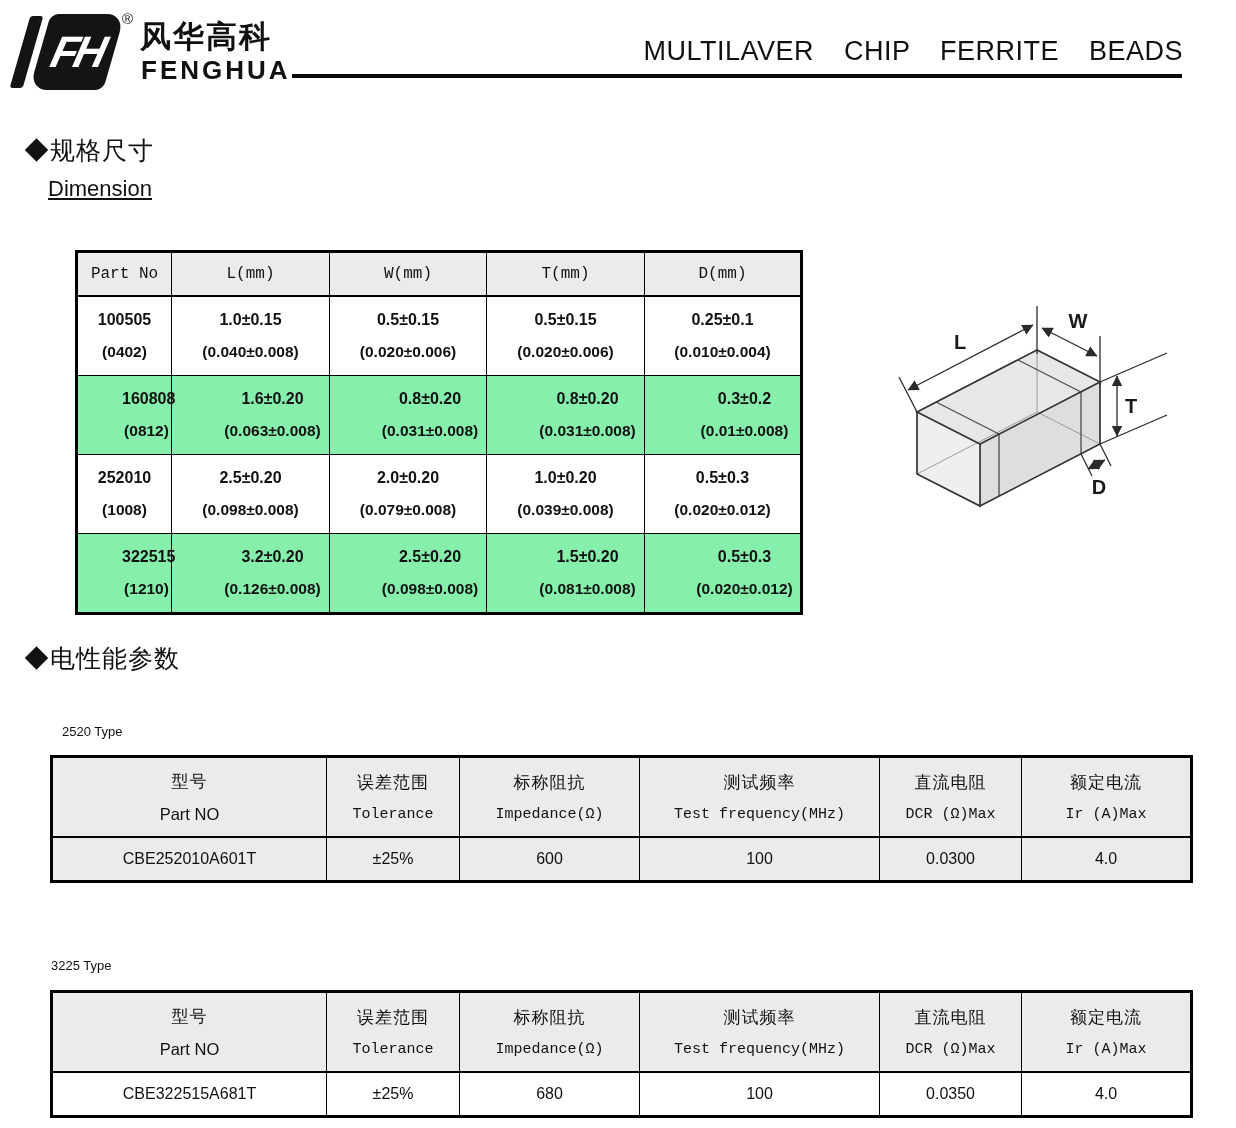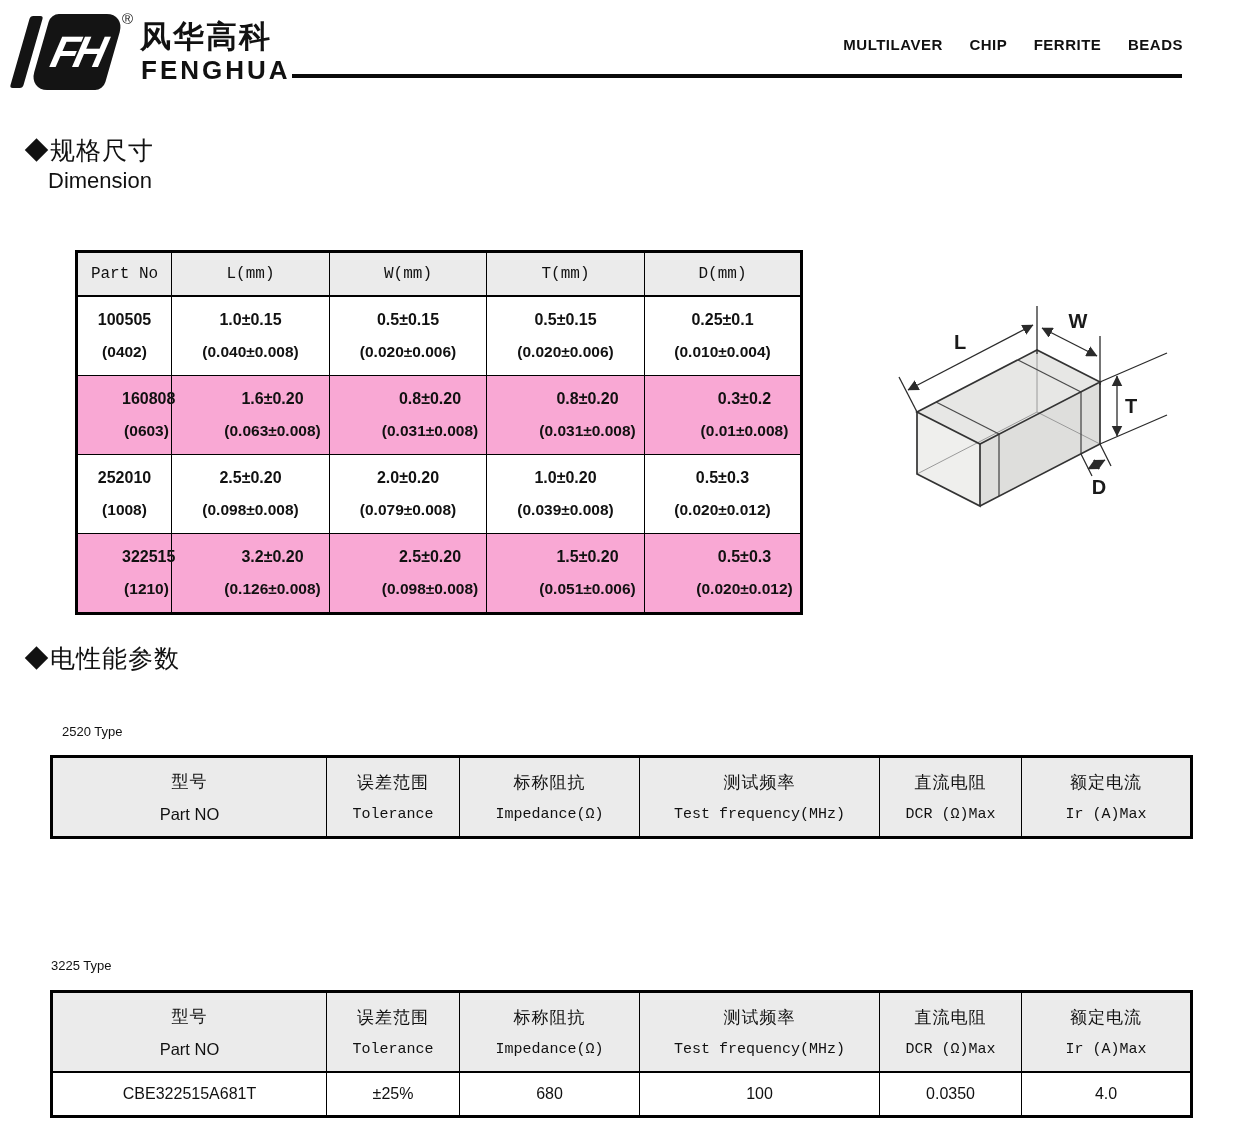--- a/index.html
+++ b/index.html
@@ -7,43 +7,43 @@
   .page{position:relative;width:1236px;height:1128px;background:#fff;overflow:hidden;}
 
   
   .logo-mark{position:absolute;left:20px;top:14px;width:94px;height:76px;}
   .logo-mark .stripe{position:absolute;left:0;top:2px;width:13px;height:72px;background:#141414;transform:skewX(-16deg);border-radius:3px;}
   .logo-mark .mark-body{position:absolute;left:20px;top:0;width:74px;height:76px;background:#141414;transform:skewX(-16deg);border-radius:8px 18px 8px 18px;display:flex;align-items:center;justify-content:center;}
   .logo-mark .mark-body span{color:#fff;font-weight:bold;font-style:italic;font-size:44px;letter-spacing:-4px;transform:skewX(3deg);font-family:"Liberation Sans",sans-serif;}
   .reg{position:absolute;left:122px;top:10px;font-size:15px;color:#222;}
   .logo-cn{position:absolute;left:140px;top:16px;font-size:31px;font-weight:bold;letter-spacing:2px;font-family:"Liberation Sans",sans-serif;}
   .logo-en{position:absolute;left:141px;top:55px;font-size:26px;font-weight:600;letter-spacing:3px;}
-  .doc-title{position:absolute;right:53px;top:36px;font-size:15px;font-weight:bold;letter-spacing:.5px;word-spacing:22px;white-space:nowrap;}
+  .doc-title{position:absolute;right:53px;top:36px;font-size:27px;font-weight:normal;letter-spacing:.5px;word-spacing:22px;white-space:nowrap;}
   .rule{position:absolute;left:292px;top:74px;width:890px;height:3.5px;background:#0a0a0a;}
 
   
   .sec-cn{position:absolute;font-size:25px;font-weight:normal;letter-spacing:1px;}
   .sec-en{position:absolute;font-size:22px;}
   .sec1-cn{left:24px;top:134px;}
-  .sec1-en{left:48px;top:168px;}
+  .sec1-en{left:48px;top:176px;text-decoration:underline;}
   .sec2-cn{left:24px;top:642px;}
   .sec2-en{left:48px;top:684px;}
   .type-label{position:absolute;font-size:13px;}
   .type-1{left:62px;top:724px;}
   .type-2{left:51px;top:958px;}
 
   
   table{border-collapse:collapse;table-layout:fixed;}
   .dim-table{position:absolute;left:75px;top:250px;width:725px;border:3px solid #000;}
   .dim-table col.c0{width:95px}.dim-table col.c1{width:158px}.dim-table col.c2{width:157px}
   .dim-table col.c3{width:158px}.dim-table col.c4{width:157px}
   .dim-table th{height:40px;background:#ebebeb;border:1.5px solid #000;border-bottom:2px solid #000;
     font-family:"Liberation Mono",monospace;font-weight:normal;font-size:16px;}
   .dim-table td{height:78px;border:1.5px solid #000;text-align:center;vertical-align:middle;padding:0;}
-  .dim-table tr.shade td{background:#f9a8d4;padding-left:44px;}
+  .dim-table tr.shade td{background:#86efac;padding-left:44px;}
   .dim-table .cellwrap{display:flex;flex-direction:column;justify-content:space-evenly;height:78px;}
   .dim-table .v1{font-size:16px;font-weight:600;}
   .dim-table .v2{font-size:15.5px;font-weight:600;}
 
   
   .diagram{position:absolute;left:862px;top:282px;}
 
   
   .etable{position:absolute;left:50px;width:1140px;border:3px solid #000;}
   .etable col.e0{width:275px}.etable col.e1{width:133px}.etable col.e2{width:180px}
@@ -125,21 +125,21 @@
             <div class="cellwrap">
               <div class="v1">0.25±0.1</div>
               <div class="v2">(0.010±0.004)</div>
             </div>
           </td>
         </tr>
         <tr class="shade">
           <td>
             <div class="cellwrap">
               <div class="v1">160808</div>
-              <div class="v2">(0603)</div>
+              <div class="v2">(0812)</div>
             </div>
           </td>
           <td>
             <div class="cellwrap">
               <div class="v1">1.6±0.20</div>
               <div class="v2">(0.063±0.008)</div>
             </div>
           </td>
           <td>
             <div class="cellwrap">
@@ -207,21 +207,21 @@
           </td>
           <td>
             <div class="cellwrap">
               <div class="v1">2.5±0.20</div>
               <div class="v2">(0.098±0.008)</div>
             </div>
           </td>
           <td>
             <div class="cellwrap">
               <div class="v1">1.5±0.20</div>
-              <div class="v2">(0.051±0.006)</div>
+              <div class="v2">(0.081±0.008)</div>
             </div>
           </td>
           <td>
             <div class="cellwrap">
               <div class="v1">0.5±0.3</div>
               <div class="v2">(0.020±0.012)</div>
             </div>
           </td>
         </tr>
       </tbody>
@@ -326,20 +326,28 @@
           </th>
           <th>
             <div class="hwrap">
               <div class="hdr-cn">额定电流</div>
               <div class="hdr-en">Ir (A)Max</div>
             </div>
           </th>
         </tr>
       </thead>
       <tbody>
+        <tr class="shade">
+          <td>CBE252010A601T</td>
+          <td>±25%</td>
+          <td>600</td>
+          <td>100</td>
+          <td>0.0300</td>
+          <td>4.0</td>
+        </tr>
       </tbody>
     </table>
 
   <div class="type-label type-2">3225 Type</div>
   <table class="etable etable-1">
     <colgroup>
         <col class="e0">
         <col class="e1">
         <col class="e2">
         <col class="e3">

